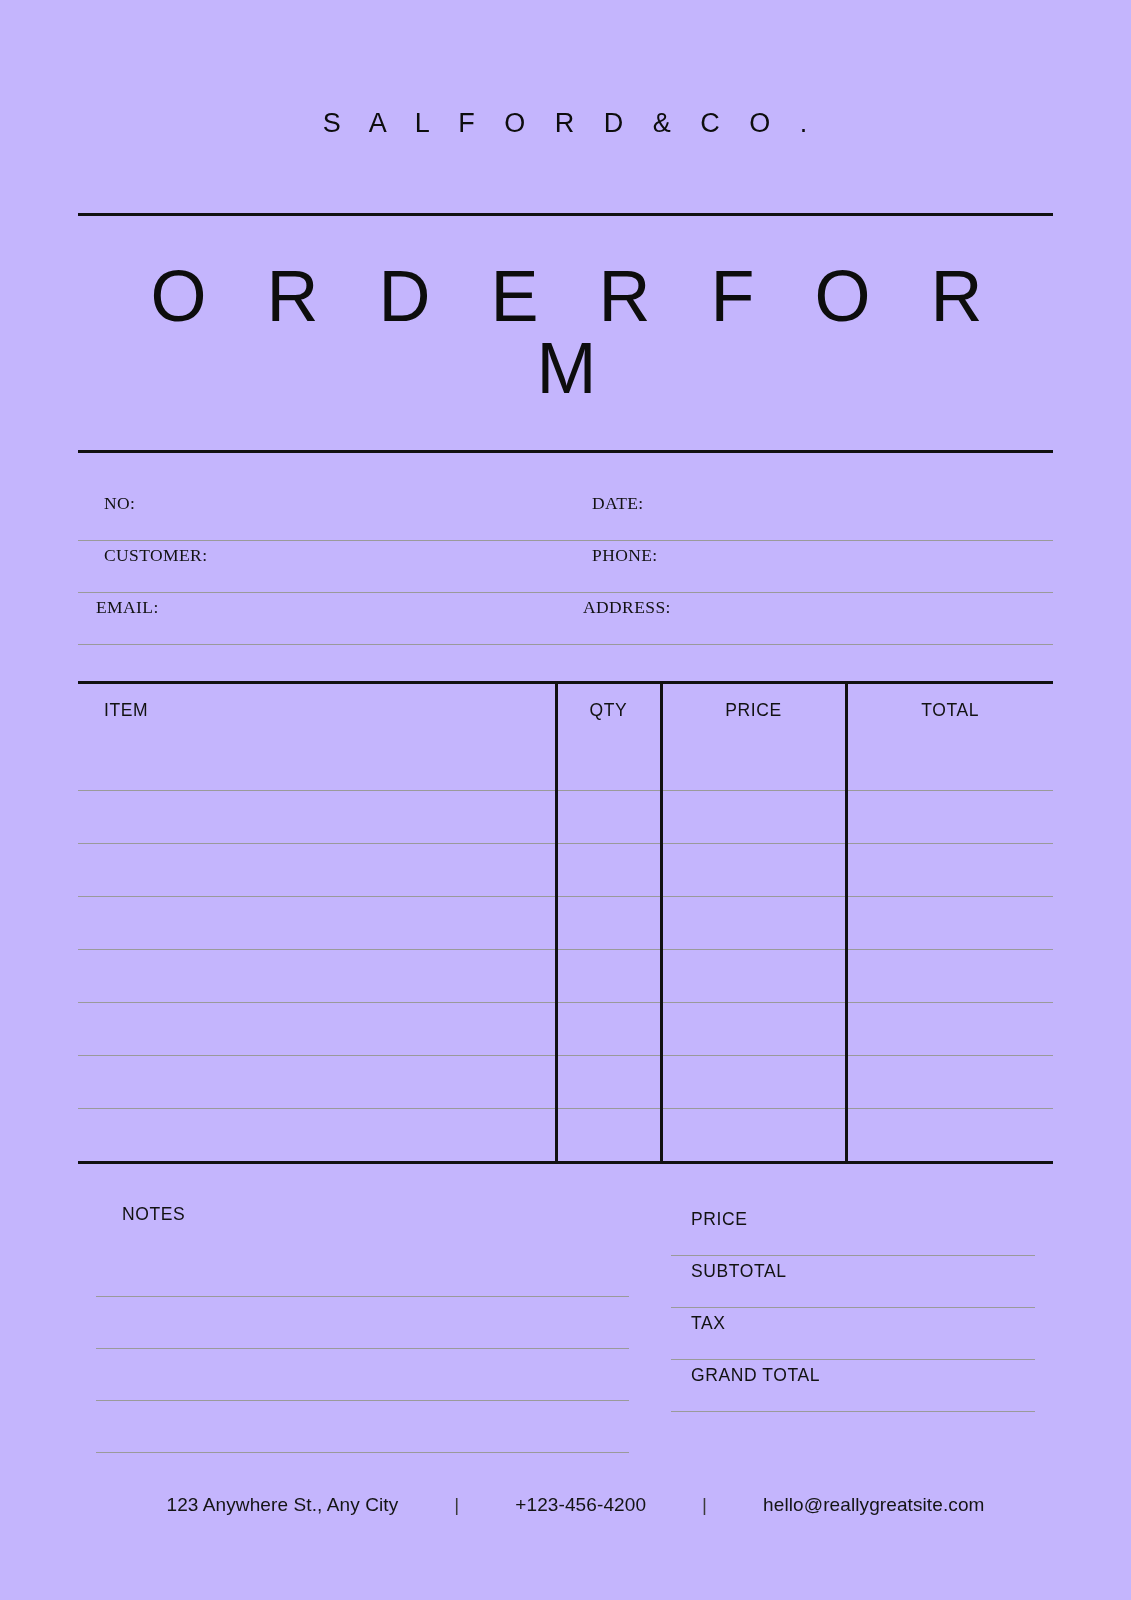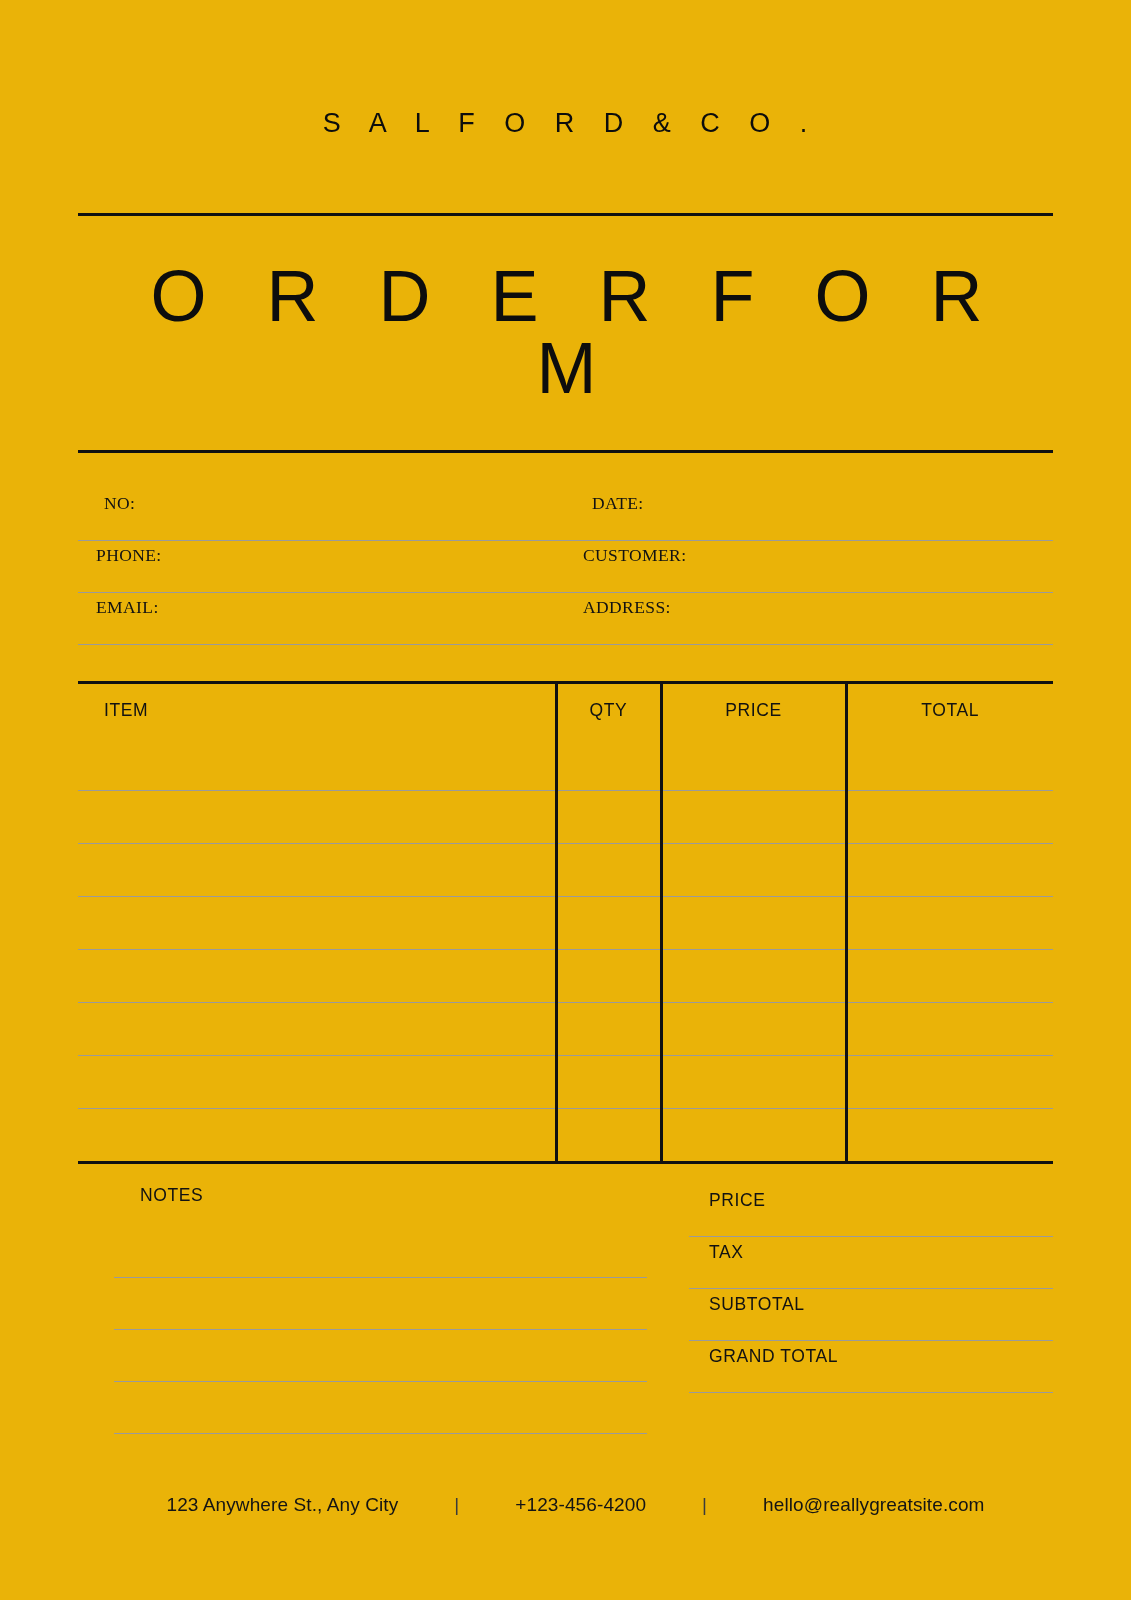--- a/index.html
+++ b/index.html
@@ -14,21 +14,21 @@
     font-family: "Liberation Sans", sans-serif;
     color: #111111;
     position: relative;
     overflow: hidden;
   }
 
   .page {
     position: relative;
     width: 1131px;
     height: 1600px;
-    background: #eab308;
+    background: #c4b5fd;
     padding: 0 78px;
   }
 
   
   .brand {
     text-align: center;
     font-size: 27px;
     letter-spacing: 11px;
     font-weight: 400;
     color: #0d0d0d;
@@ -106,23 +106,23 @@
 
   .col-item   { width: 478px; text-align: left; padding-left: 26px; }
   .col-qty    { width: 105px; text-align: center; border-left: 3px solid #111; }
   .col-price  { width: 185px; text-align: center; border-left: 3px solid #111; }
   .col-total  { width: auto;  text-align: center; border-left: 3px solid #111; }
 
   .items-table tbody td { height: 53px; }
 
   
   .bottom {
-    margin-top: 21px;
+    margin-top: 40px;
     display: flex;
-    justify-content: flex-end;
+    justify-content: center;
     gap: 42px;
   }
 
   .notes {
     width: 533px;
   }
 
   .notes-label {
     font-size: 17.5px;
     letter-spacing: 0.6px;
@@ -187,22 +187,22 @@
   </div>
 
   <div class="meta">
 
     <div class="meta-row">
       <div class="meta-cell left">NO:</div>
       <div class="meta-cell right">DATE:</div>
     </div>
 
     <div class="meta-row">
+      <div class="meta-cell left">CUSTOMER:</div>
       <div class="meta-cell right">PHONE:</div>
-      <div class="meta-cell left">CUSTOMER:</div>
     </div>
 
     <div class="meta-row">
       <div class="meta-cell right">EMAIL:</div>
       <div class="meta-cell left">ADDRESS:</div>
     </div>
 
   </div>
 
   <div class="items">
@@ -273,22 +273,22 @@
     <div class="notes">
       <div class="notes-label">NOTES</div>
       <div class="notes-line"></div>
       <div class="notes-line"></div>
       <div class="notes-line"></div>
       <div class="notes-line"></div>
     </div>
 
     <div class="totals">
       <div class="totals-row">PRICE</div>
+      <div class="totals-row">SUBTOTAL</div>
       <div class="totals-row">TAX</div>
-      <div class="totals-row">SUBTOTAL</div>
       <div class="totals-row">GRAND TOTAL</div>
     </div>
 
   </div>
 
   <div class="footer">
     <span class="footer-item f1">123 Anywhere St., Any City</span>
     <span class="footer-sep s1">|</span>
     <span class="footer-item f2">+123-456-4200</span>
     <span class="footer-sep s2">|</span>

